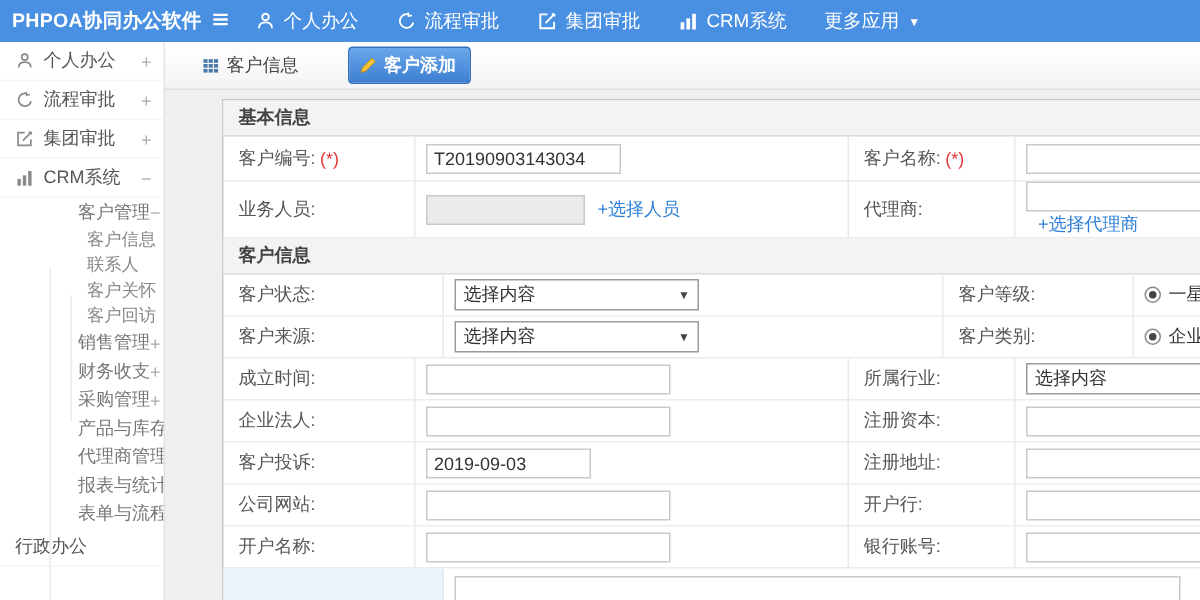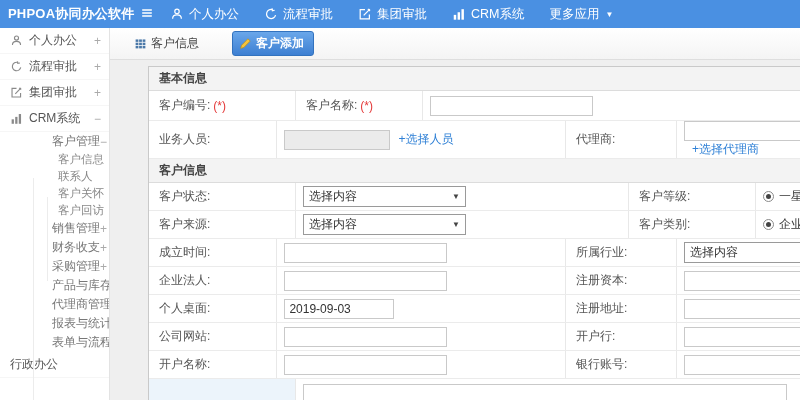--- a/index.html
+++ b/index.html
@@ -237,20 +237,23 @@
   </div>
 
 <div class="content">
   <div class="panel" id="form-panel">
       <div class="sec-header">基本信息</div>
       <div class="frow" style="min-height:30px">
         <div class="cell c-label1">
           <span>客户编号:</span>
           <i class="req">(*)</i>
         </div>
+        <div class="cell c-field1">
+          <input class="txt" style="width: 130px;" value="T20190903143034">
+        </div>
         <div class="cell c-label2">
           <span>客户名称:</span>
           <i class="req">(*)</i>
         </div>
         <div class="cell c-field2">
           <input class="txt" style="width: 163px;" value="">
         </div>
       </div>
       <div class="frow" style="min-height:34px">
         <div class="cell c-label1">
@@ -334,21 +337,21 @@
         </div>
         <div class="cell c-label2">
           <span>注册资本:</span>
         </div>
         <div class="cell c-field2">
           <input class="txt" style="width: 163px;" value="">
         </div>
       </div>
       <div class="frow">
         <div class="cell c-label1">
-          <span>个人桌面:</span>
+          <span>客户投诉:</span>
         </div>
         <div class="cell c-field1">
           <input class="txt" style="width: 110px;" value="2019-09-03">
         </div>
         <div class="cell c-label2">
           <span>注册地址:</span>
         </div>
         <div class="cell c-field2">
           <input class="txt" style="width: 163px;" value="">
         </div>

